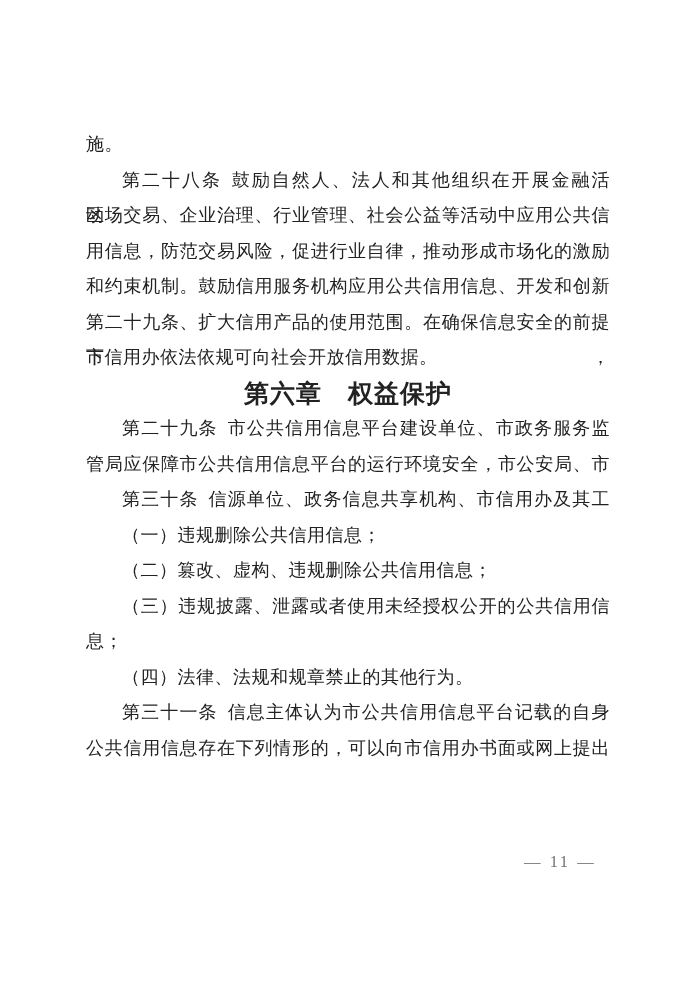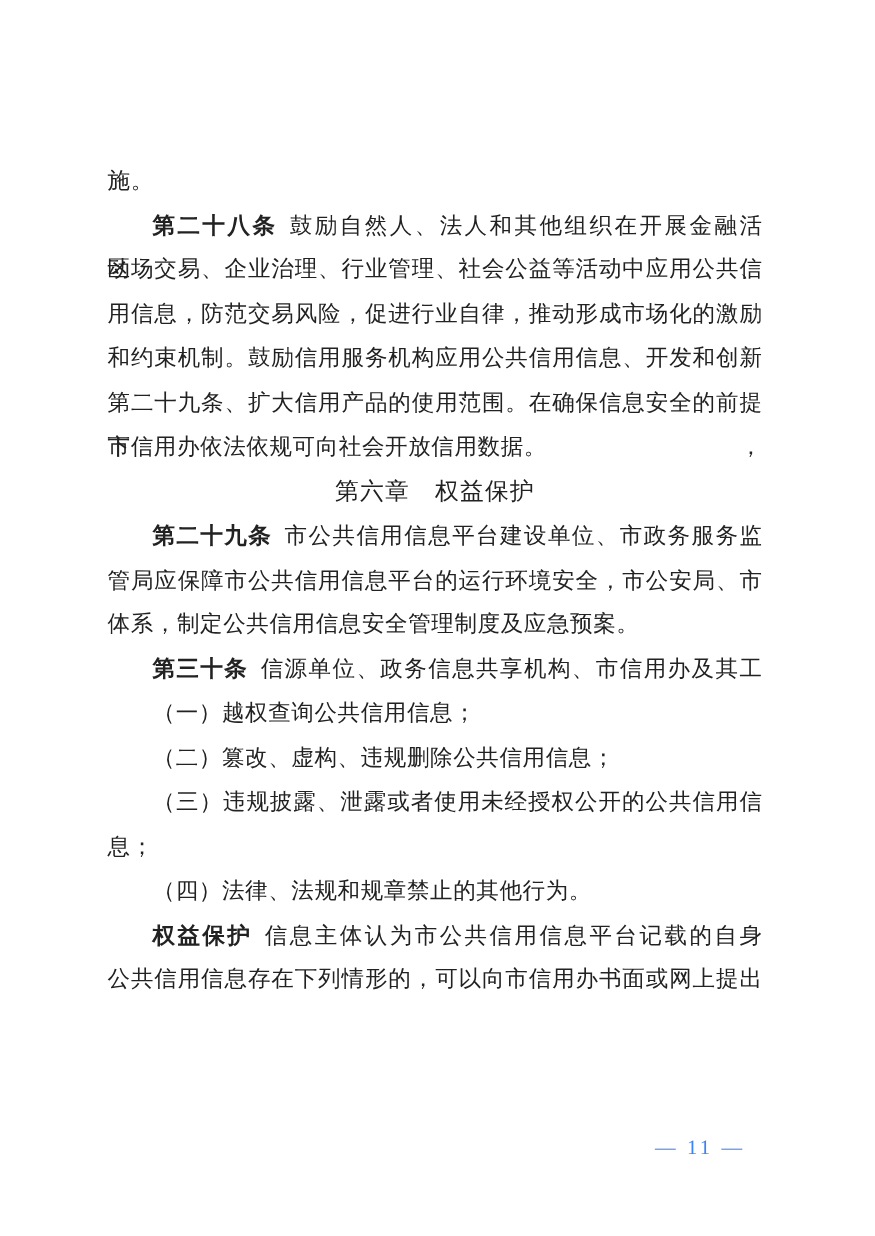--- a/index.html
+++ b/index.html
@@ -40,57 +40,56 @@
   }
   .line.center {
     text-align: center;
     text-align-last: center;
     white-space: normal;
   }
   .line.indent {
     text-indent: 2em;
   }
   .line.bold {
-    font-weight: 400;
+    font-weight: 700;
     letter-spacing: 1px;
-    font-size: 19px;
+    font-size: 25px;
   }
   .lead {
-    font-weight: 700;
+    font-weight: 400;
     margin-right: 0.55em;
   }
   .page-number {
     position: absolute;
     left: 524px;
-    top: 908px;
+    top: 852px;
     font-size: 16.5px;
     letter-spacing: 2.5px;
-    color: #3b82f6;
+    color: #737373;
     white-space: nowrap;
   }
 </style>
 </head>
 <body>
 
 <div class="page">
   <div class="doc">
       <div class="line">施。</div>
       <div class="line indent justify"><span class="lead">第二十八条</span>鼓励自然人、法人和其他组织在开展金融活动、</div>
       <div class="line justify">区场交易、企业治理、行业管理、社会公益等活动中应用公共信</div>
       <div class="line justify">用信息，防范交易风险，促进行业自律，推动形成市场化的激励</div>
       <div class="line justify">和约束机制。鼓励信用服务机构应用公共信用信息、开发和创新</div>
       <div class="line justify">第二十九条、扩大信用产品的使用范围。在确保信息安全的前提下，</div>
       <div class="line">市信用办依法依规可向社会开放信用数据。</div>
       <div class="line center bold">第六章　权益保护</div>
       <div class="line indent justify"><span class="lead">第二十九条</span>市公共信用信息平台建设单位、市政务服务监</div>
       <div class="line justify">管局应保障市公共信用信息平台的运行环境安全，市公安局、市</div>
-      <div class="line">体系，制定公共信用信息安全管理制度及应急预案。</div>
       <div class="line indent justify"><span class="lead">第三十条</span>信源单位、政务信息共享机构、市信用办及其工</div>
-      <div class="line indent">（一）越权查询公共信用信息；</div>
+      <div class="line indent">（一）违规删除公共信用信息；</div>
       <div class="line indent">（二）篡改、虚构、违规删除公共信用信息；</div>
       <div class="line indent justify">（三）违规披露、泄露或者使用未经授权公开的公共信用信</div>
       <div class="line">息；</div>
       <div class="line indent">（四）法律、法规和规章禁止的其他行为。</div>
-      <div class="line indent justify"><span class="lead">权益保护</span>信息主体认为市公共信用信息平台记载的自身</div>
+      <div class="line indent justify"><span class="lead">第三十一条</span>信息主体认为市公共信用信息平台记载的自身</div>
       <div class="line justify">公共信用信息存在下列情形的，可以向市信用办书面或网上提出</div>
     </div>
   <div class="page-number">— 11 —</div>
 </div>
 
 </body></html>

